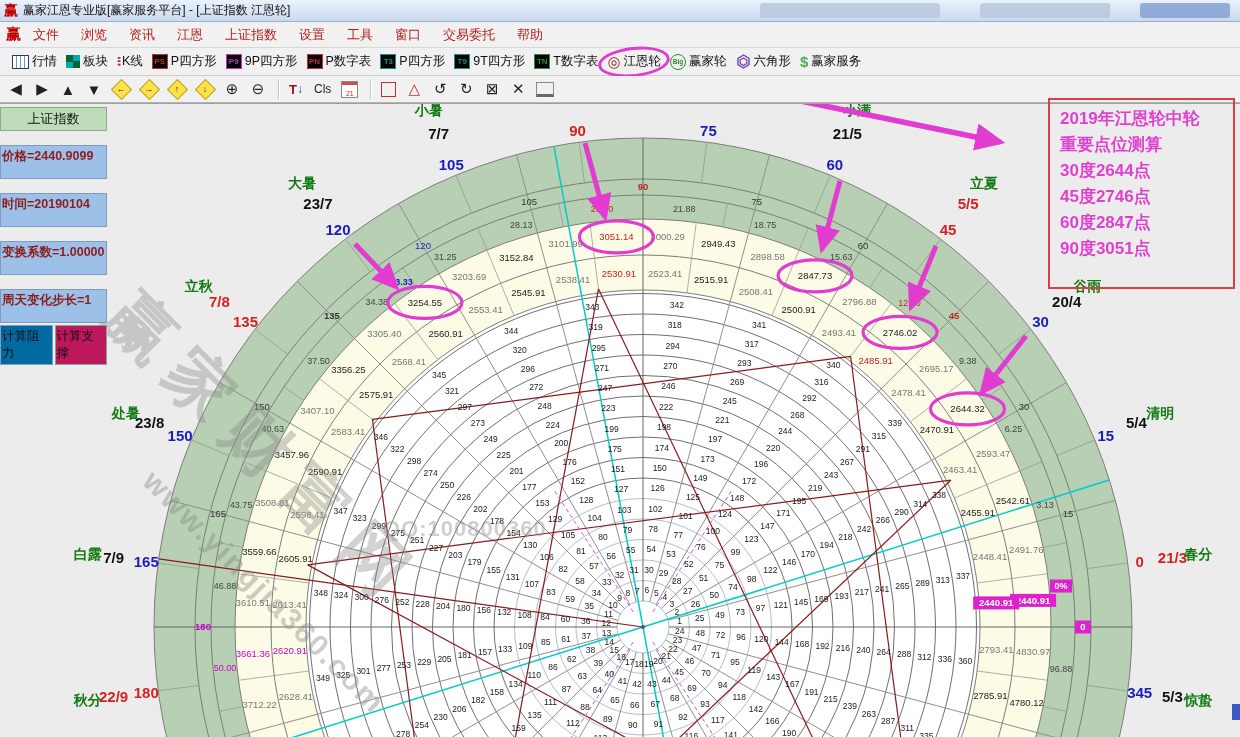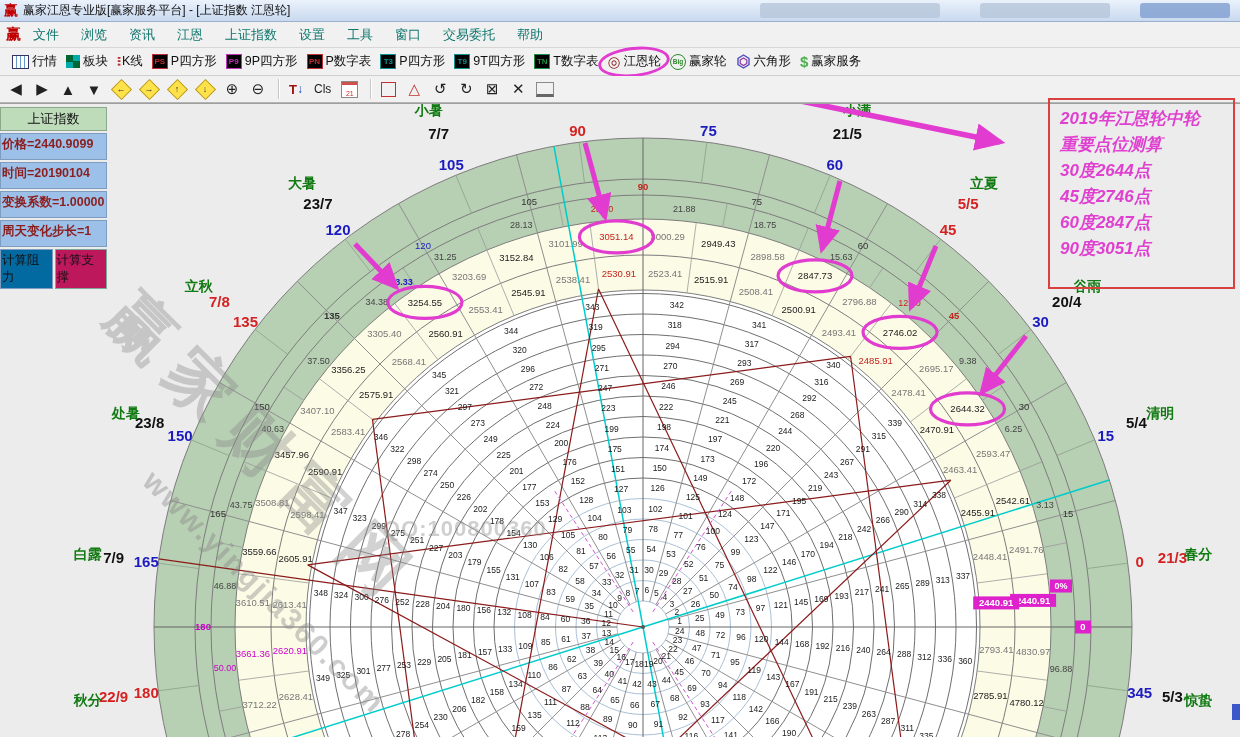--- a/index.html
+++ b/index.html
@@ -8,21 +8,21 @@
   
   #titlebar{position:absolute;left:0;top:0;width:1240px;height:22px;
     background:linear-gradient(#eaf2fc,#c9d9ef);display:flex;align-items:center;
     border-bottom:1px solid #9ab0cc;box-sizing:border-box;}
   #titlebar .wicon{color:#c00000;font-weight:bold;font-size:14px;margin:0 5px 0 4px;}
   #titlebar .wtitle{font-size:12px;color:#111;}
   .blur-blk{position:absolute;top:3px;height:15px;border-radius:3px;background:#b7c6da;opacity:.8;}
   #menubar{position:absolute;left:0;top:22px;width:1240px;height:26px;background:#f1f1f1;
     display:flex;align-items:center;border-bottom:1px solid #d7d7d7;box-sizing:border-box;}
   #menubar .mlogo{color:#c00000;font-weight:bold;font-size:15px;margin:0 12px 0 6px;}
-  .menu-item{font-size:13px;color:#0f766e;margin-right:22px;cursor:default;}
+  .menu-item{font-size:13px;color:#b91c1c;margin-right:22px;cursor:default;}
   #toolbar1{position:absolute;left:0;top:48px;width:1240px;height:28px;background:#f1f1f1;
     display:flex;align-items:center;border-bottom:1px solid #cfcfcf;box-sizing:border-box;padding-left:12px;}
   .tb-item{display:flex;align-items:center;margin-right:9px;position:relative;font-size:12.5px;color:#111;white-space:nowrap;}
   .tb-item .ticon{margin-right:3px;display:inline-flex;align-items:center;justify-content:center;}
   .badge{width:14px;height:13px;border:1px solid;font-size:8px;font-weight:bold;
     display:inline-flex;align-items:center;justify-content:center;background:#000000;}
   .grid-ic{width:15px;height:12px;border:1px solid #336;background:
     repeating-linear-gradient(90deg,#fff 0 3px,#69c 3px 4px),#fff;}
   .blk-ic{width:14px;height:13px;background:
     conic-gradient(#0aa 0 25%,#063 0 50%,#0aa 0 75%,#063 0);}
@@ -53,29 +53,29 @@
   #wheel-svg{position:absolute;left:0;top:0;}
   
   .wm{position:absolute;color:#8a8a8a;font-weight:bold;pointer-events:none;}
   #wm1{left:150px;top:168px;font-size:66px;letter-spacing:16px;opacity:.38;transform:rotate(45deg);transform-origin:0 0;}
   #wm2{left:160px;top:360px;font-size:30px;letter-spacing:2px;opacity:.42;transform:rotate(45deg);transform-origin:0 0;}
   #wm3{left:383px;top:412px;font-size:22px;opacity:.4;letter-spacing:1px;}
   
   #panel{position:absolute;left:0;top:3px;width:107px;}
   #panel .phead{background:#bedcba;color:#111;font-size:13px;text-align:center;padding:2px 0;border:1px solid #8aa88a;}
   #panel .prow{background:#9cc0e8;color:#8b1f1f;font-weight:bold;font-size:12.5px;
-     padding:2px 0 6px 1px;margin-top:2px;white-space:nowrap;overflow:hidden;border:1px solid #7e9cc0;}
+     padding:2px 0 13px 1px;margin-top:14px;white-space:nowrap;overflow:hidden;border:1px solid #7e9cc0;}
   #panel .pbtns{display:flex;margin-top:2px;}
   #panel .pbtn{font-size:12.5px;color:#111;padding:2px 1px;border:1px solid #7e9cc0;}
   #panel .pbtn.b1{background:#0369a1;}
   #panel .pbtn.b2{background:#be185d;margin-left:2px;border-color:#7ea89a;}
   
   #notebox{position:absolute;left:1048px;top:-6px;width:187px;height:191px;
      border:2px solid #d94040;padding:6px 0 0 10px;box-sizing:border-box;}
-  #notebox div{color:#e040d0;font-size:17px;font-weight:bold;line-height:26px;white-space:nowrap;font-style:italic;}
+  #notebox div{color:#e040d0;font-size:17px;font-weight:bold;line-height:26px;white-space:nowrap;}
   #overlay-svg{position:absolute;left:0;top:0;pointer-events:none;}
   #corner-blue{position:absolute;right:0;top:600px;width:8px;height:16px;background:#3c57c8;}
 </style>
 </head>
 <body>
 
 <div id="titlebar">
   <span class="wicon">赢</span>
   <span class="wtitle">赢家江恩专业版[赢家服务平台] - [上证指数 江恩轮]</span>
   <span class="blur-blk" style="left:760px;width:180px;"></span>

